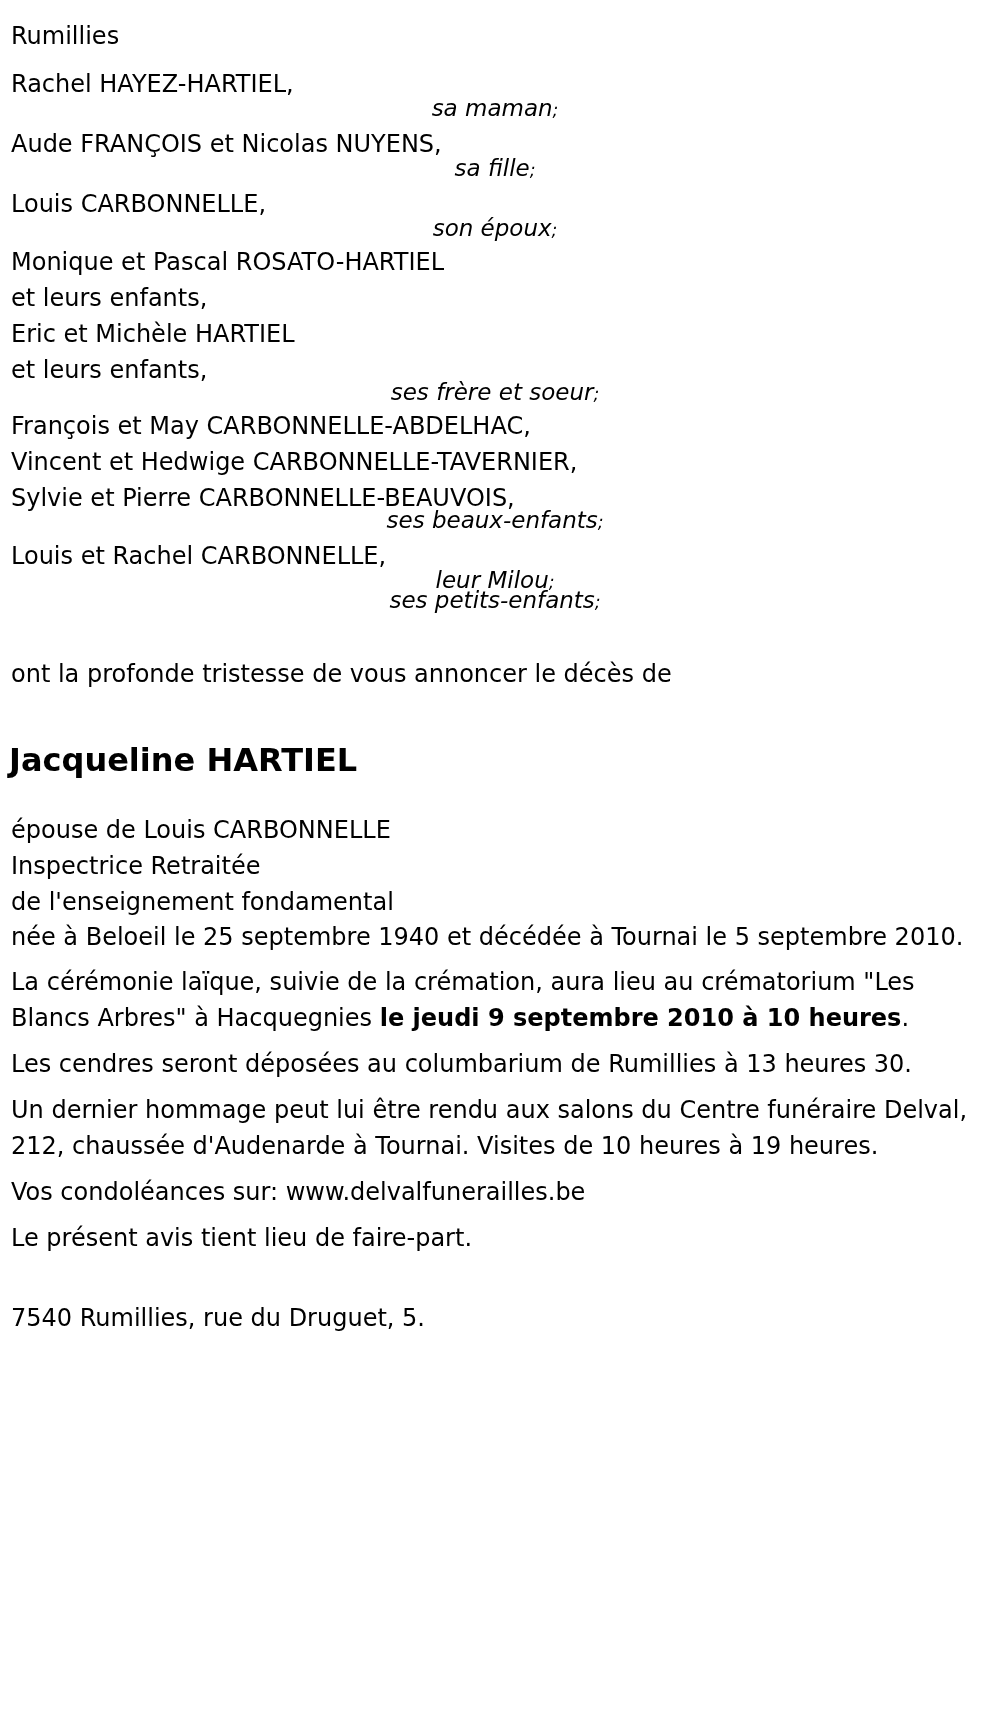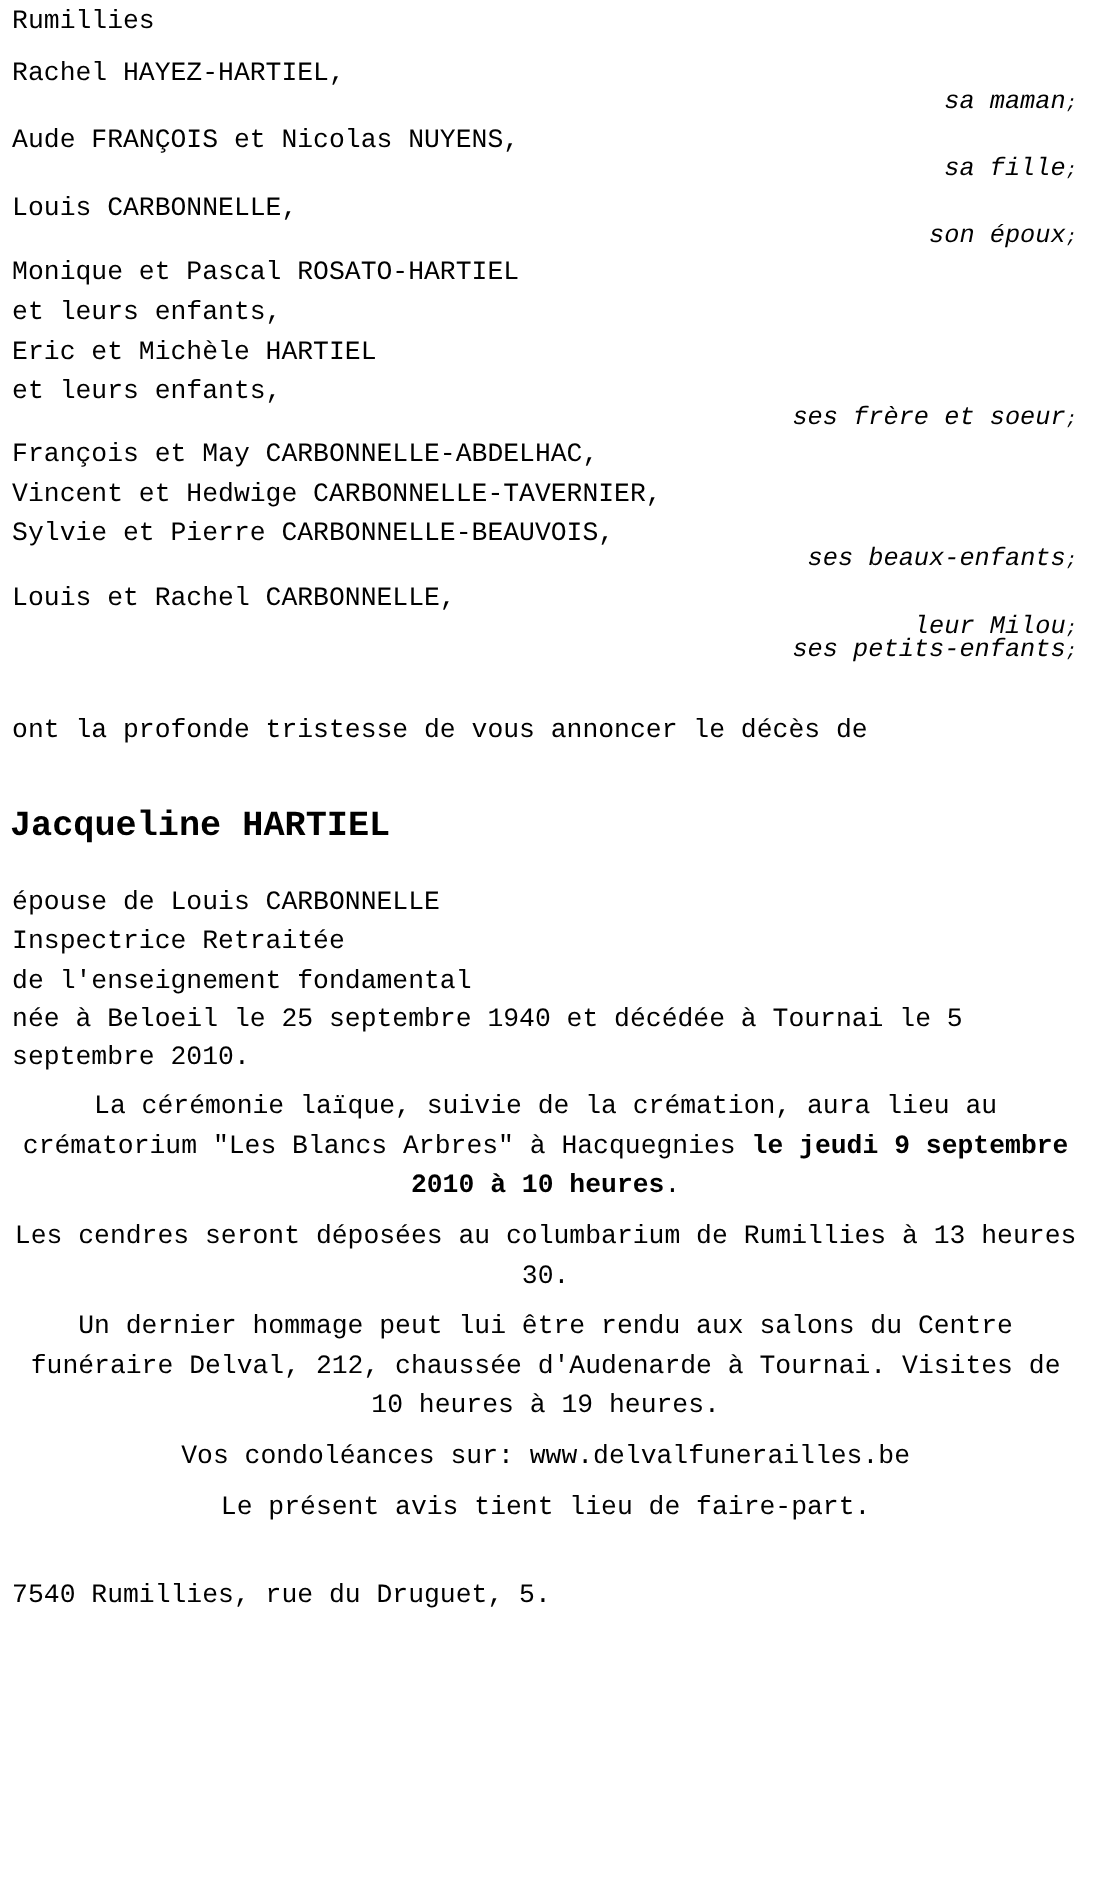--- a/index.html
+++ b/index.html
@@ -9,48 +9,47 @@
     }
     body {
       width: 1000px;
       min-height: 1727px;
       font-family: "DejaVu Sans", sans-serif;
       color: #000000;
       font-size: 24px;
       line-height: 40px;
     }
     .notice {
-      padding: 0 0 0 11px;
+      padding: 16px 0 0 11px;
       width: 979px;
       box-sizing: border-box;
-      font-family: Liberation Mono, monospace;
     }
     .line { margin: 0; white-space: nowrap; }
     .block { margin-bottom: 0; }
     .gap-s { margin-top: 8px; }
     .relation {
-      text-align: right;
+      text-align: center;
       font-style: italic;
       font-size: 23px;
       line-height: 24px;
       margin-top: -8px;
       margin-bottom: 2px;
       padding-right: 0;
     }
     .relation .semi { font-size: 17px; font-style: italic; }
     .intro { margin-top: 40px; }
     .deceased-name {
       font-weight: bold;
       font-size: 32px;
       line-height: 44px;
       margin: 44px 0 30px -2px;
     }
     .titles { margin-top: 14px; }
     .para { }
-    .para-tight { margin-top: 10px; white-space: normal; width: 970px; text-align: center; }
+    .para-tight { margin-top: 10px; white-space: normal; width: 970px; }
     .wrap { white-space: normal; width: 975px; }
     .address { margin-top: 42px; }
     b { font-weight: bold; }
   </style>
 </head>
 <body>
 
 <div class="notice">
 
   <p class="line">Rumillies</p>

